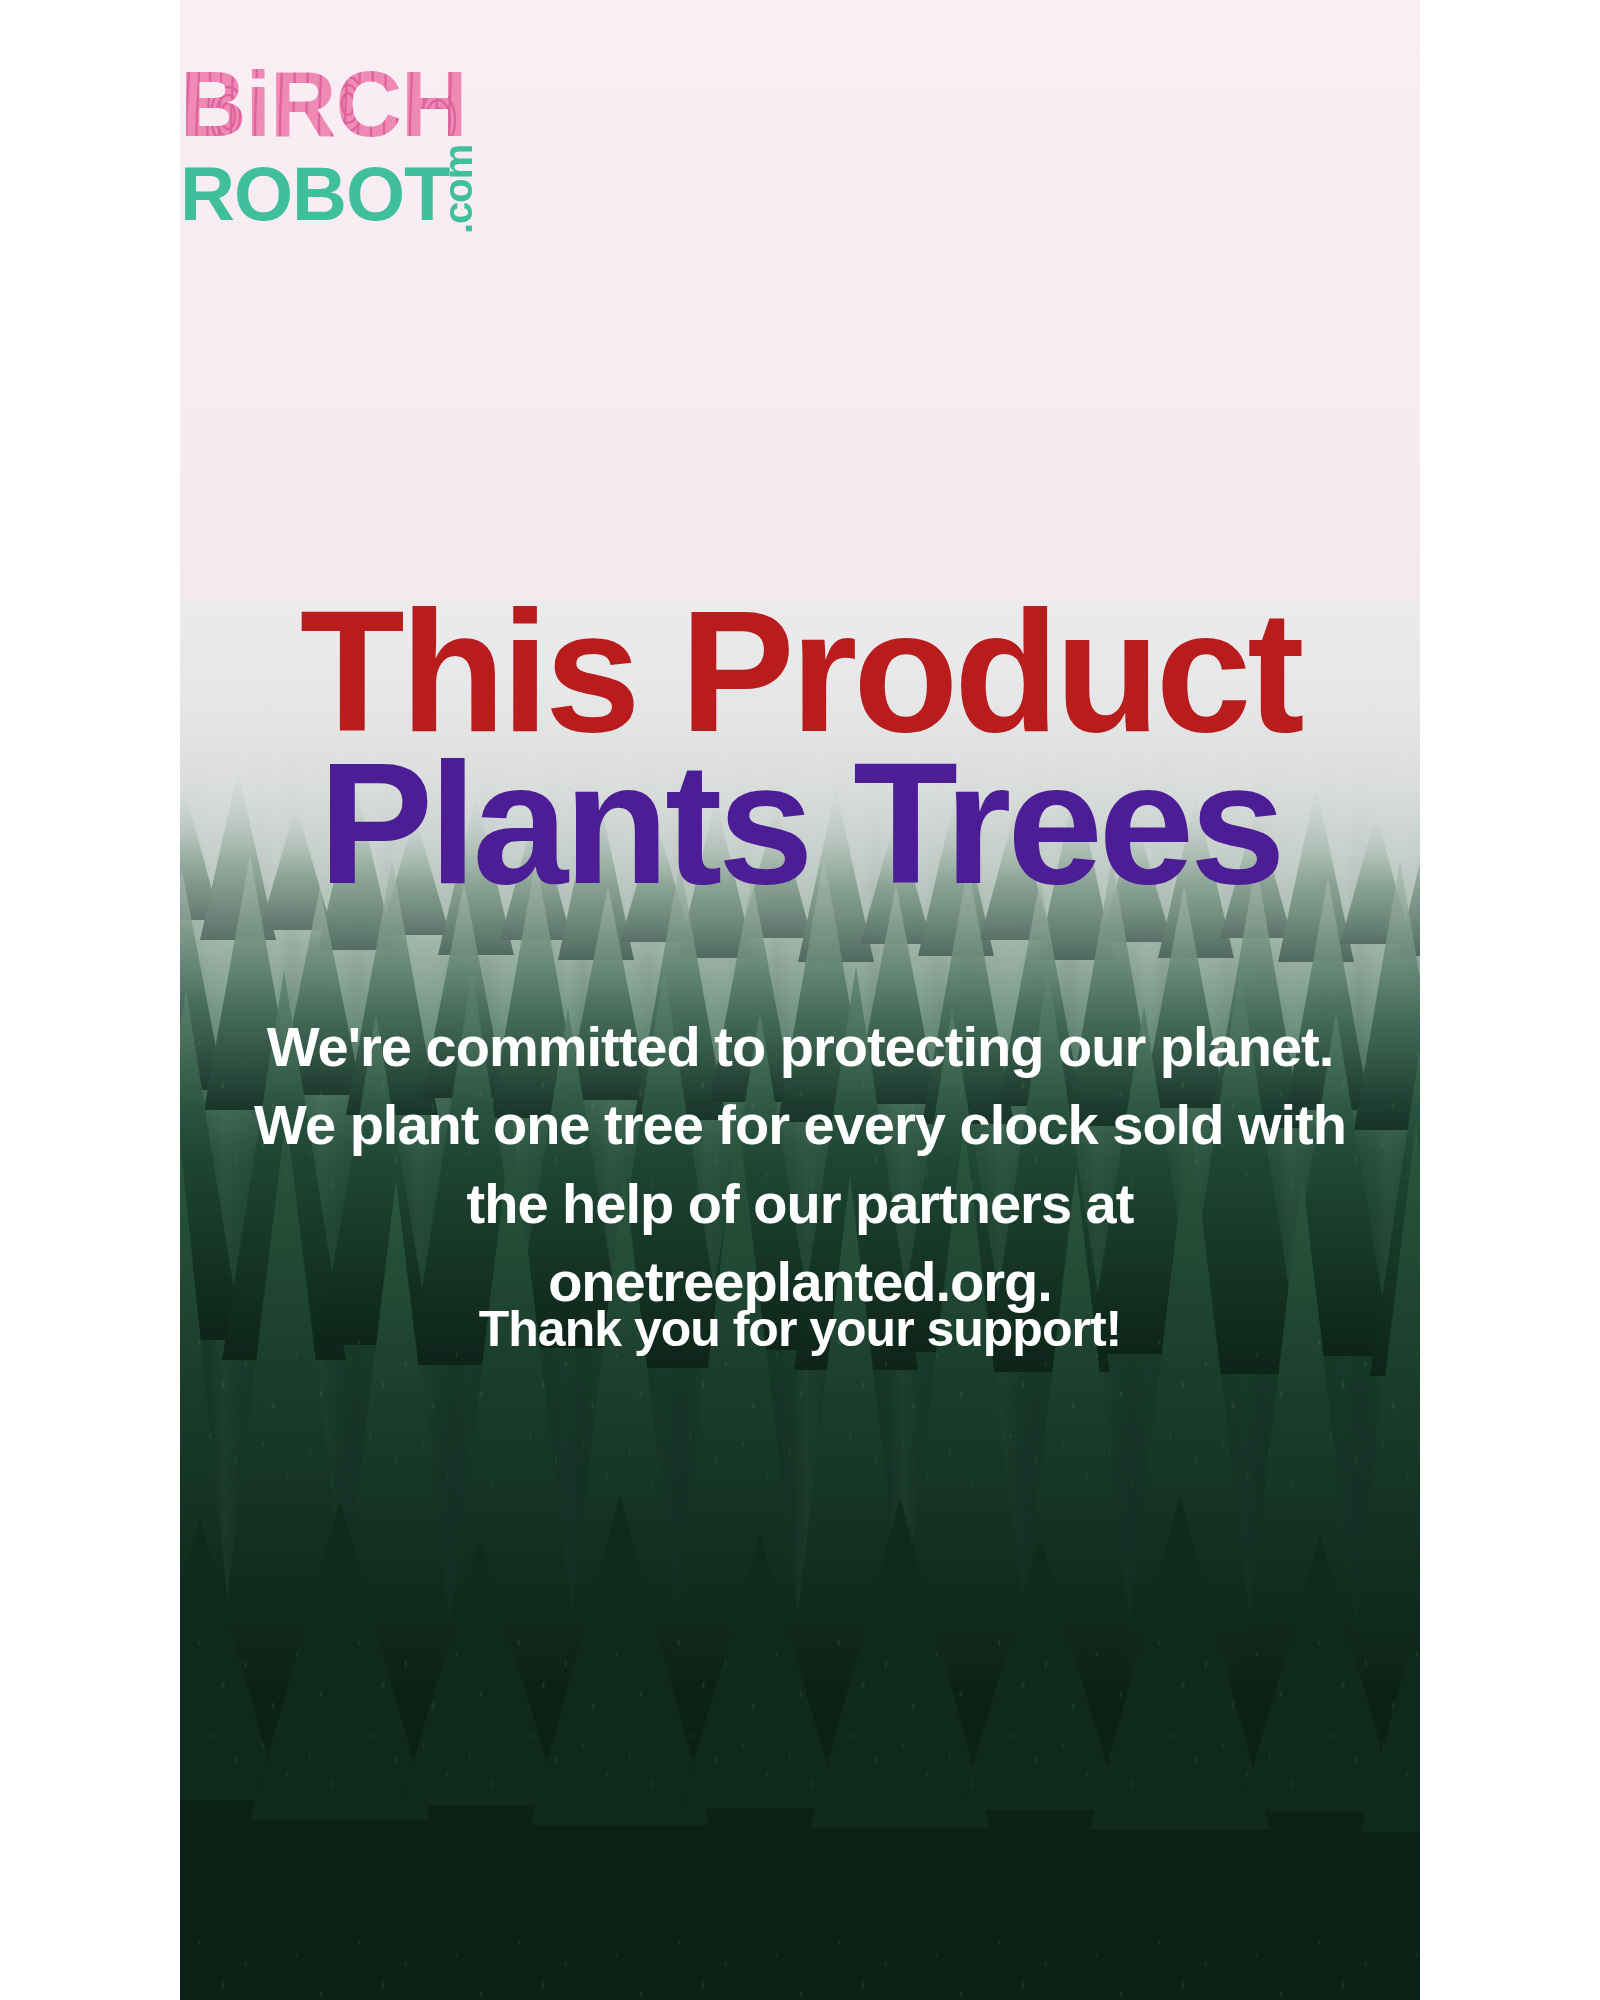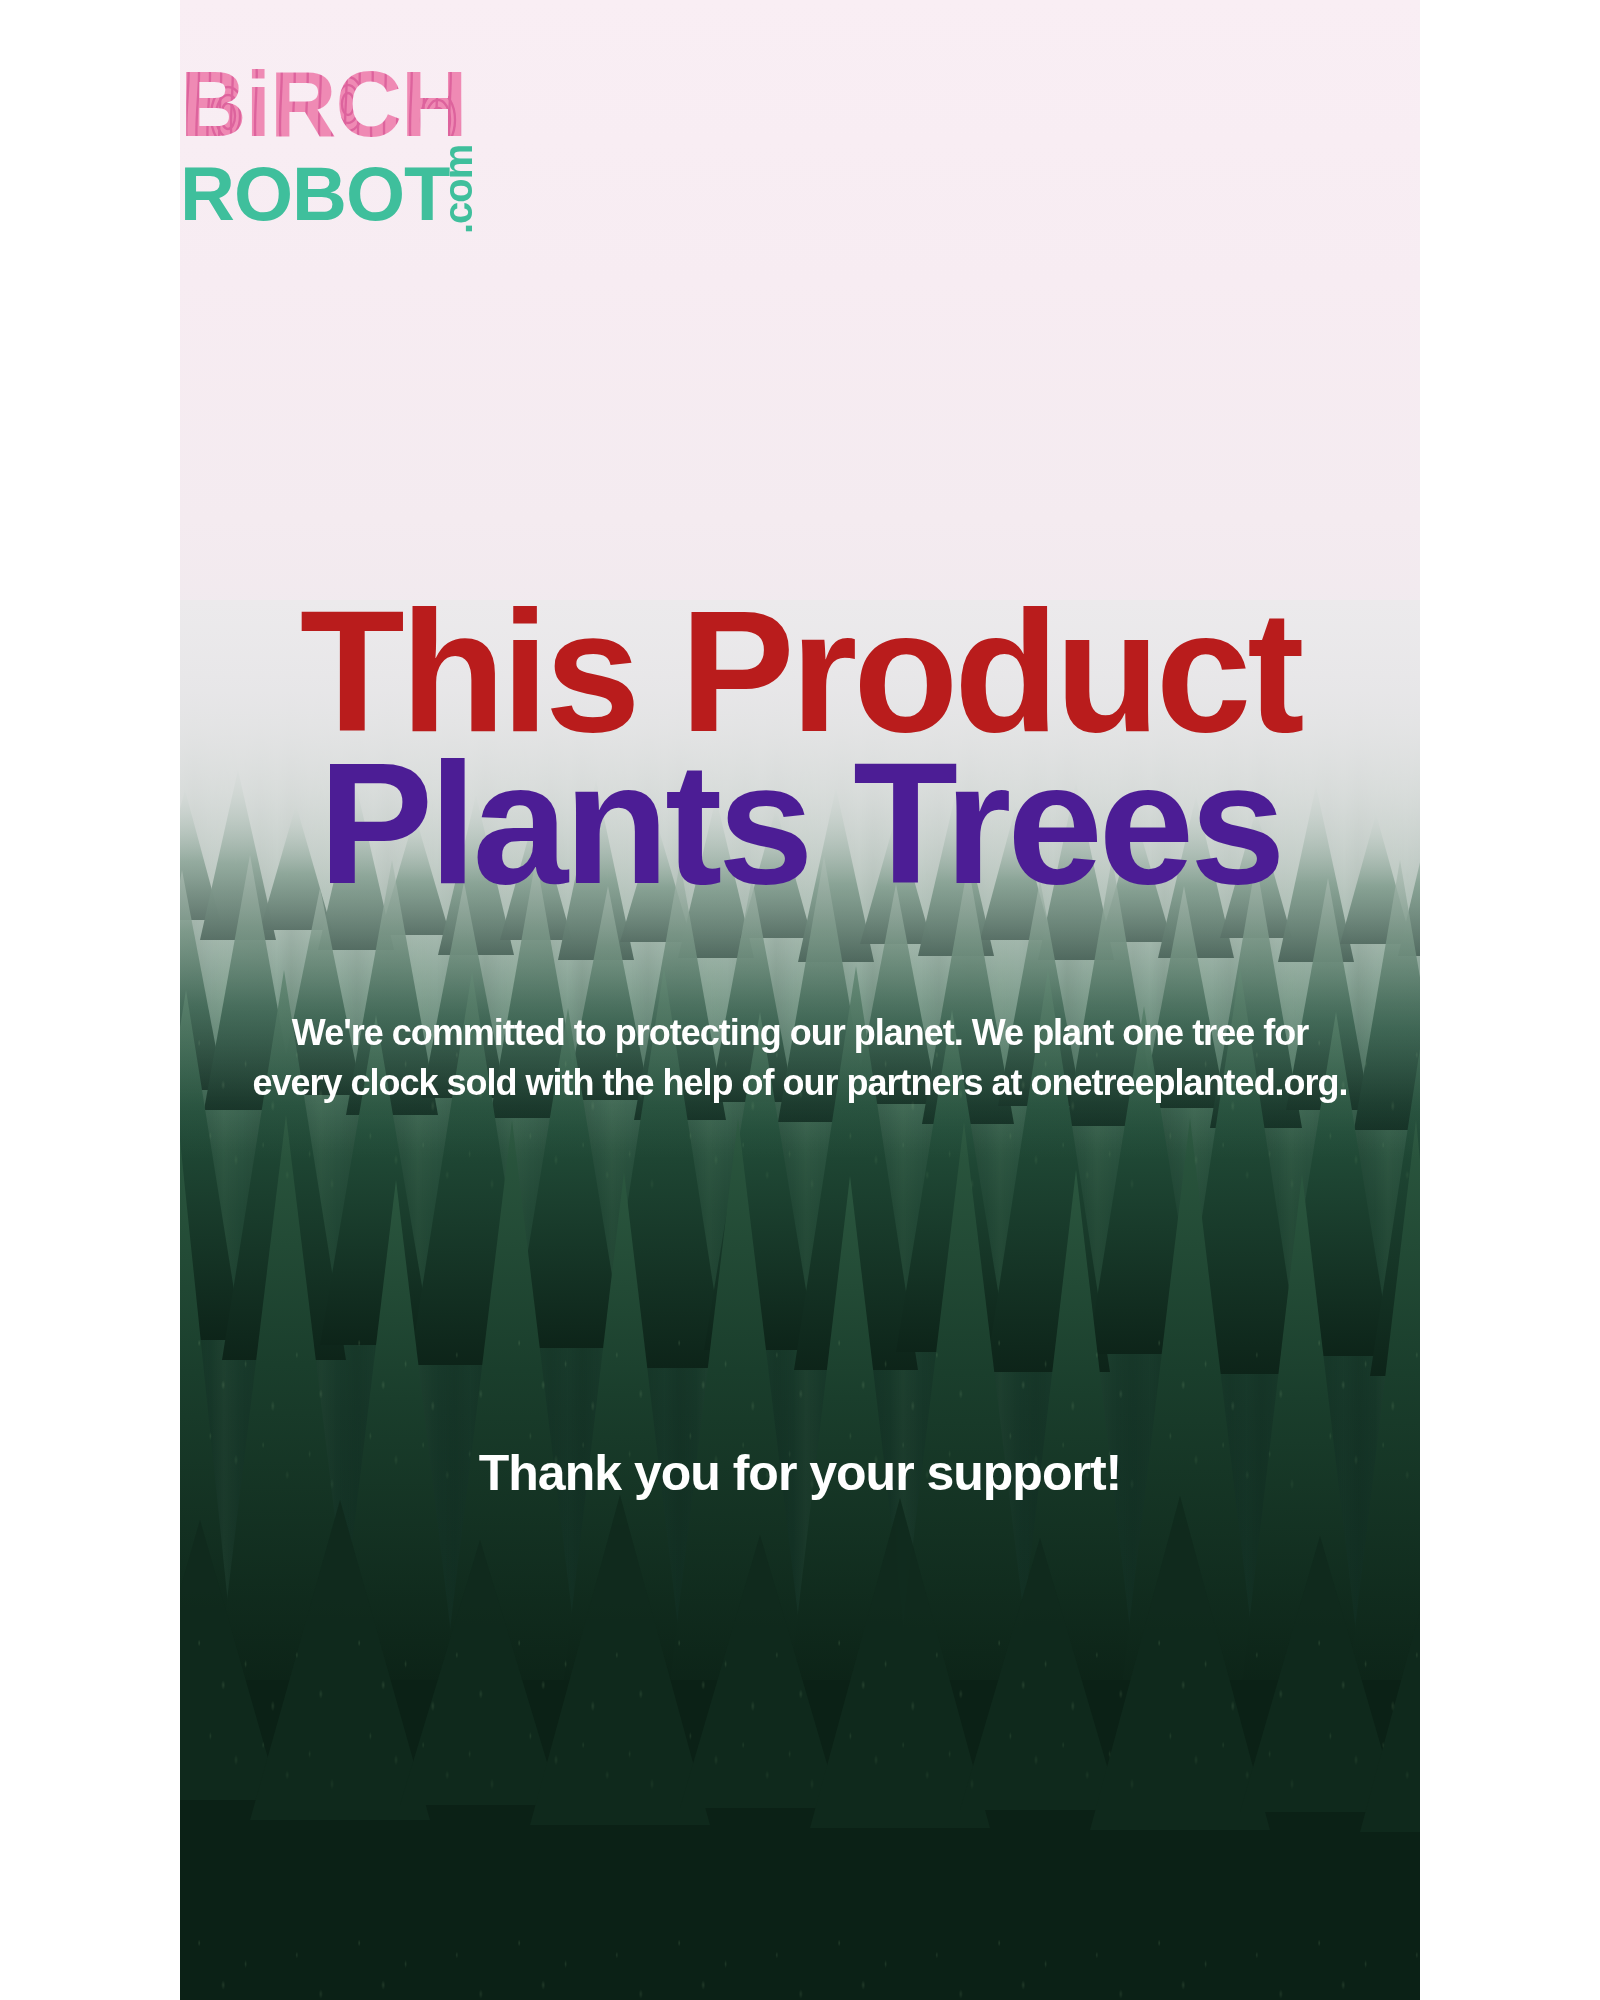--- a/index.html
+++ b/index.html
@@ -199,30 +199,30 @@
   .body-copy {
     position: absolute;
     top: 1008px;
     left: 72px;
     right: 72px;
     z-index: 20;
     text-align: center;
     color: #ffffff;
     font-family: "Liberation Sans", sans-serif;
     font-weight: 700;
-    font-size: 36px;
+    font-size: 56px;
     line-height: 1.40;
     letter-spacing: -1.0px;
     pointer-events: none;
   }
   .body-copy p { margin: 0; }
 
   .thanks {
     position: absolute;
-    top: 1444px;
+    top: 1300px;
     left: 0; right: 0;
     z-index: 20;
     text-align: center;
     color: #ffffff;
     font-family: "Liberation Sans", sans-serif;
     font-weight: 700;
     font-size: 50px;
     letter-spacing: -1.0px;
     pointer-events: none;
   }

